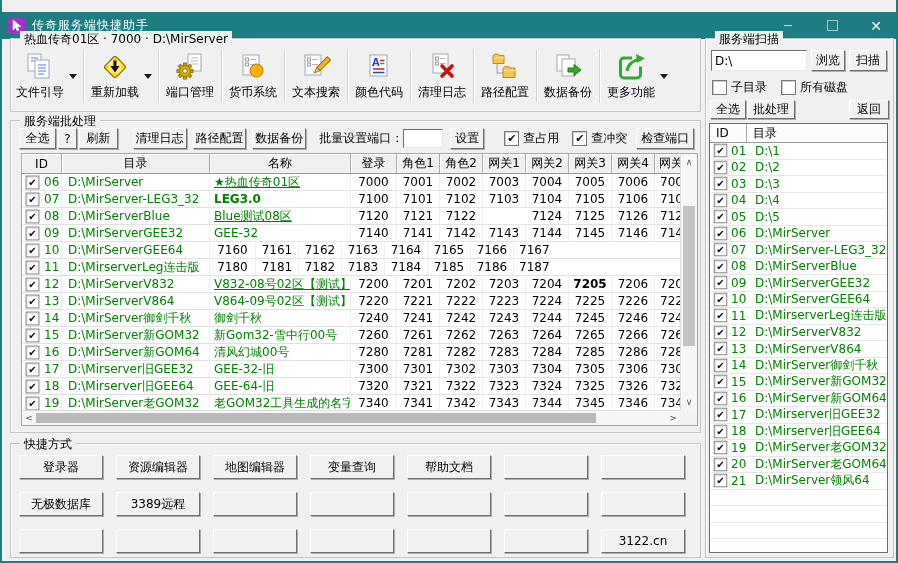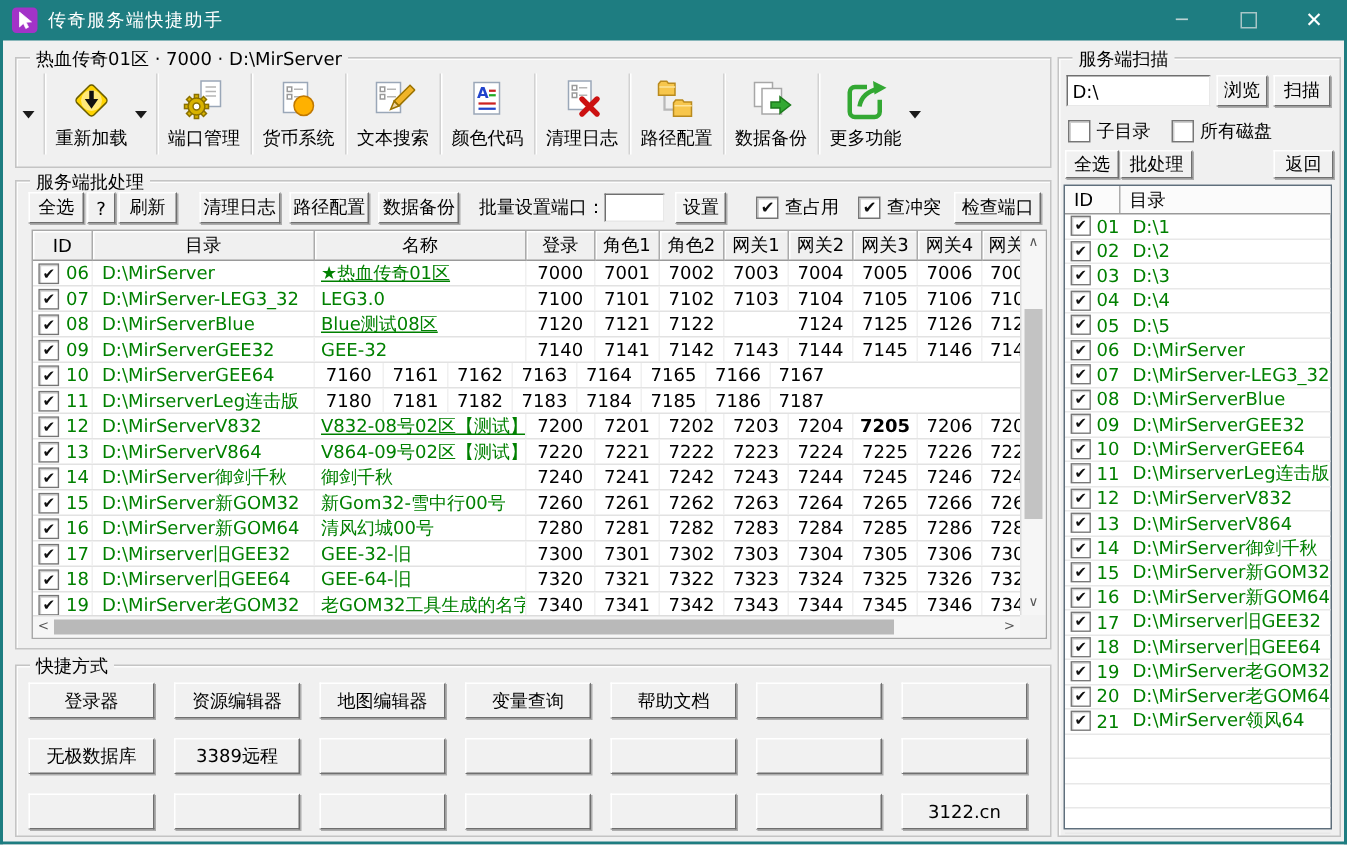--- a/index.html
+++ b/index.html
@@ -1,19 +1,19 @@
 <!DOCTYPE html>
 <html><head>
 <meta charset="utf-8">
 <style>
   html,body{margin:0;padding:0;background:#d8d8d8;font-family:"DejaVu Sans",sans-serif;}
   .window{position:relative;width:898px;height:563px;background:#f0f0f0;overflow:hidden;
           border-left:2px solid #1e7d81;border-right:2px solid #1e7d81;border-bottom:2px solid #1e7d81;box-sizing:border-box;}
   
-  .titlebar{position:absolute;left:-2px;top:0;width:898px;height:27px;background:#1e7d81;display:flex;align-items:center;}
+  .titlebar{position:absolute;left:-2px;top:12px;width:898px;height:27px;background:#1e7d81;display:flex;align-items:center;}
   .appicon{width:17px;height:17px;margin-left:8px;background:#a233c8;border-radius:3px;display:flex;align-items:center;justify-content:center;}
   .apptitle{color:#fff;font-size:12px;margin-left:7px;letter-spacing:1px;}
   .capbtns{position:absolute;right:0;top:0;height:27px;display:flex;}
   .capbtn{width:44px;height:27px;display:flex;align-items:center;justify-content:center;color:#bcd3d4;font-size:13px;}
   .capbtn.close{color:#fff;font-size:14px;}
   .maxglyph{width:9px;height:9px;border:1px solid #a9c6c7;}
   
   .groupbox{position:absolute;border:1px solid #c4c4c4;box-shadow:inset 1px 1px 0 #fdfdfd;background:#f0f0f0;}
   .gb-label{position:absolute;top:-8px;left:9px;background:#f0f0f0;padding:0 4px;font-size:12px;color:#000;white-space:nowrap;}
   
@@ -93,20 +93,35 @@
       <div class="capbtn">
           <span class="maxglyph"></span>
         </div>
       <div class="capbtn close">✕</div>
     </div>
   </div>
 
   <div class="groupbox" style="left:8px;top:38px;width:689px;height:72px;">
     <span class="gb-label">热血传奇01区 · 7000 · D:\MirServer</span>
     <div class="toolbar" id="toolbar">
+        <div class="tb-btn">
+          <div class="tb-icon">
+            <svg viewBox="0 0 30 30">
+              <rect x="3" y="2" width="13" height="17" fill="#fff" stroke="#9aa7b8"></rect>
+              <line x1="6" y1="6" x2="13" y2="6" stroke="#4a7edb"></line>
+              <line x1="6" y1="9" x2="13" y2="9" stroke="#4a7edb"></line>
+              <rect x="10" y="8" width="14" height="18" fill="#fff" stroke="#9aa7b8"></rect>
+              <line x1="13" y1="13" x2="21" y2="13" stroke="#4a7edb"></line>
+              <line x1="13" y1="16" x2="21" y2="16" stroke="#4a7edb"></line>
+              <line x1="13" y1="19" x2="21" y2="19" stroke="#4a7edb"></line>
+              <line x1="13" y1="22" x2="19" y2="22" stroke="#4a7edb"></line>
+            </svg>
+          </div>
+          <div class="tb-label">文件引导</div>
+        </div>
         <div class="tb-drop">
           <span class="tri"></span>
         </div>
         <div class="tb-sep"></div>
         <div class="tb-btn">
           <div class="tb-icon">
             <svg viewBox="0 0 30 30">
               <rect x="7" y="7" width="16" height="16" rx="2.5" fill="#ffd400" stroke="#6b5e00" transform="rotate(45 15 15)"></rect>
               <circle cx="15" cy="15" r="7" fill="#ffe97a"></circle>
               <line x1="15" y1="8.5" x2="15" y2="15" stroke="#111" stroke-width="3"></line>
@@ -298,21 +313,21 @@
             <div class="td num" style="width: 43px;">7005</div>
             <div class="td num" style="width: 43px;">7006</div>
             <div class="td num" style="flex: 1 1 auto; justify-content: flex-start; padding-left: 5px; border-right: none;">7007</div>
           </div>
           <div class="trow">
             <div class="td idcell" style="width: 40px;">
               <span class="cb">✔</span>
               <span class="idnum">07</span>
             </div>
             <div class="td green" style="width: 148px; padding-left: 6px;">D:\MirServer-LEG3_32</div>
-            <div class="td green" style="width: 141px; padding-left: 4px;">LEG3.0</div>
+            <div class="td green" style="width: 141px; padding-left: 4px; font-weight: bold;">LEG3.0</div>
             <div class="td num" style="width: 46px;">7100</div>
             <div class="td num" style="width: 43px;">7101</div>
             <div class="td num" style="width: 43px;">7102</div>
             <div class="td num" style="width: 43px;">7103</div>
             <div class="td num" style="width: 43px;">7104</div>
             <div class="td num" style="width: 43px;">7105</div>
             <div class="td num" style="width: 43px;">7106</div>
             <div class="td num" style="flex: 1 1 auto; justify-content: flex-start; padding-left: 5px; border-right: none;">7107</div>
           </div>
           <div class="trow">

